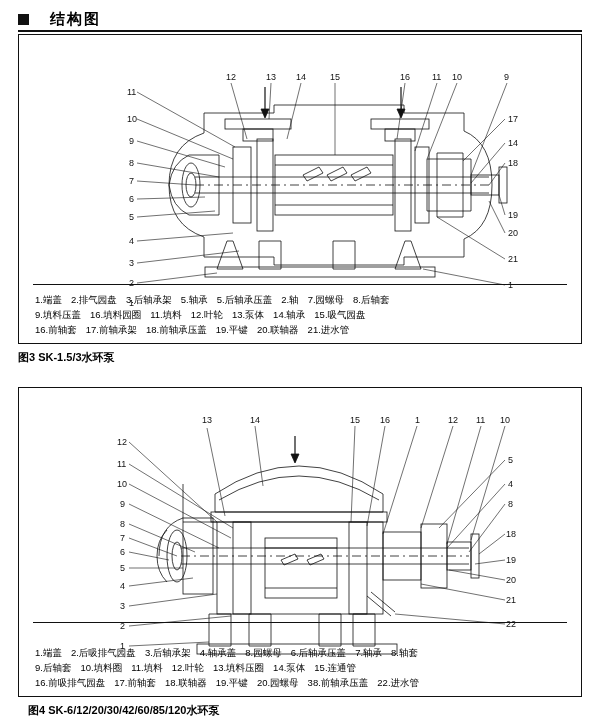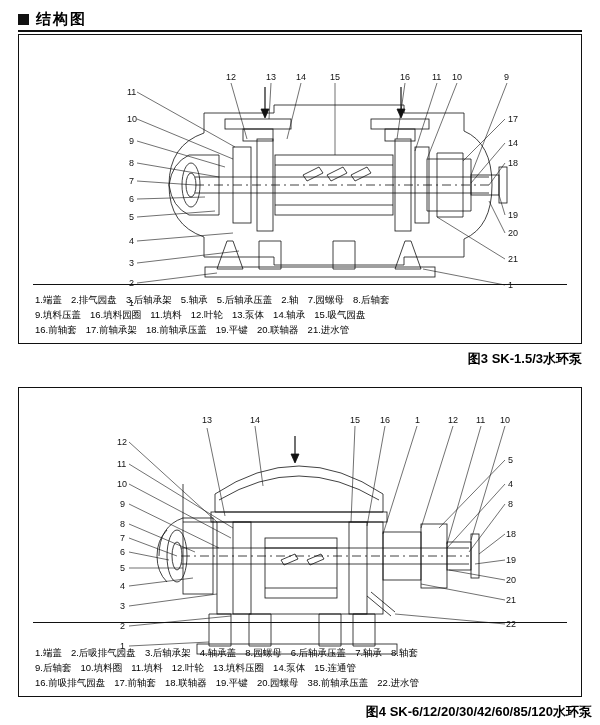--- a/index.html
+++ b/index.html
@@ -2,34 +2,34 @@
 <html><head>
 <meta charset="utf-8">
 <style>
   html,body{margin:0;padding:0;}
   body{
     width:600px;height:725px;background:#ffffff;
     font-family:"Liberation Sans","DejaVu Sans",sans-serif;
     color:#000;overflow:hidden;position:relative;
   }
   .page-title{
-    position:absolute;left:18px;top:10px;display:flex;align-items:center;gap:7px;
+    position:absolute;left:18px;top:10px;display:flex;align-items:center;gap:21px;
   }
   .page-title .sq{width:11px;height:11px;background:#111;display:block;}
   .page-title .txt{font-size:15px;font-weight:bold;letter-spacing:2px;}
   .title-rule{
     position:absolute;left:18px;top:30px;width:564px;height:2px;background:#111;
   }
   .panel{
     position:absolute;border:1px solid #111;background:#fff;box-sizing:border-box;
   }
   #panel1{left:18px;top:34px;width:564px;height:310px;}
   #panel2{left:18px;top:387px;width:564px;height:310px;}
   .fig-caption{
-    position:absolute;width:564px;text-align:right;font-size:13px;font-weight:bold;
+    position:absolute;width:564px;text-align:left;font-size:11px;font-weight:bold;
   }
   #cap1{left:18px;top:350px;}
   #cap2{left:28px;top:703px;}
   .legend{
     position:absolute;left:0;right:0;bottom:6px;padding:0 16px;box-sizing:border-box;
     font-size:9.5px;line-height:15px;
   }
   .legend .row{display:flex;flex-wrap:wrap;white-space:nowrap;}
   .legend .item{margin-right:9px;}
   .legend-rule{

